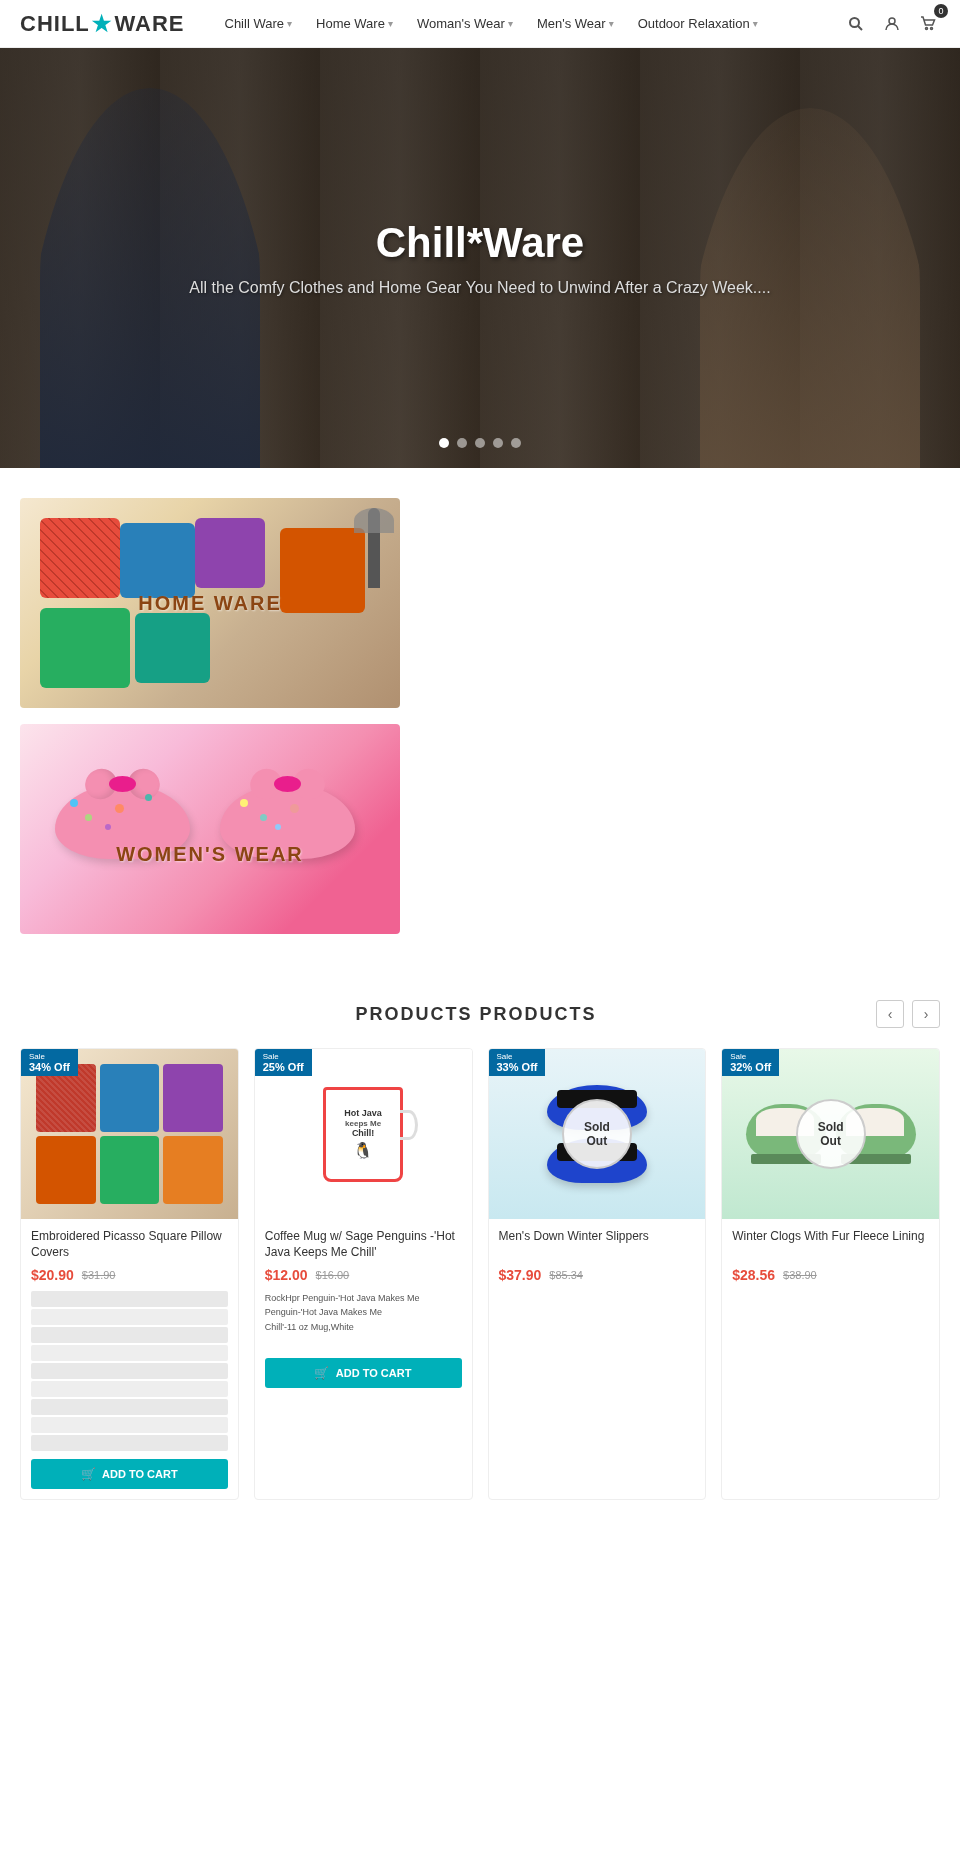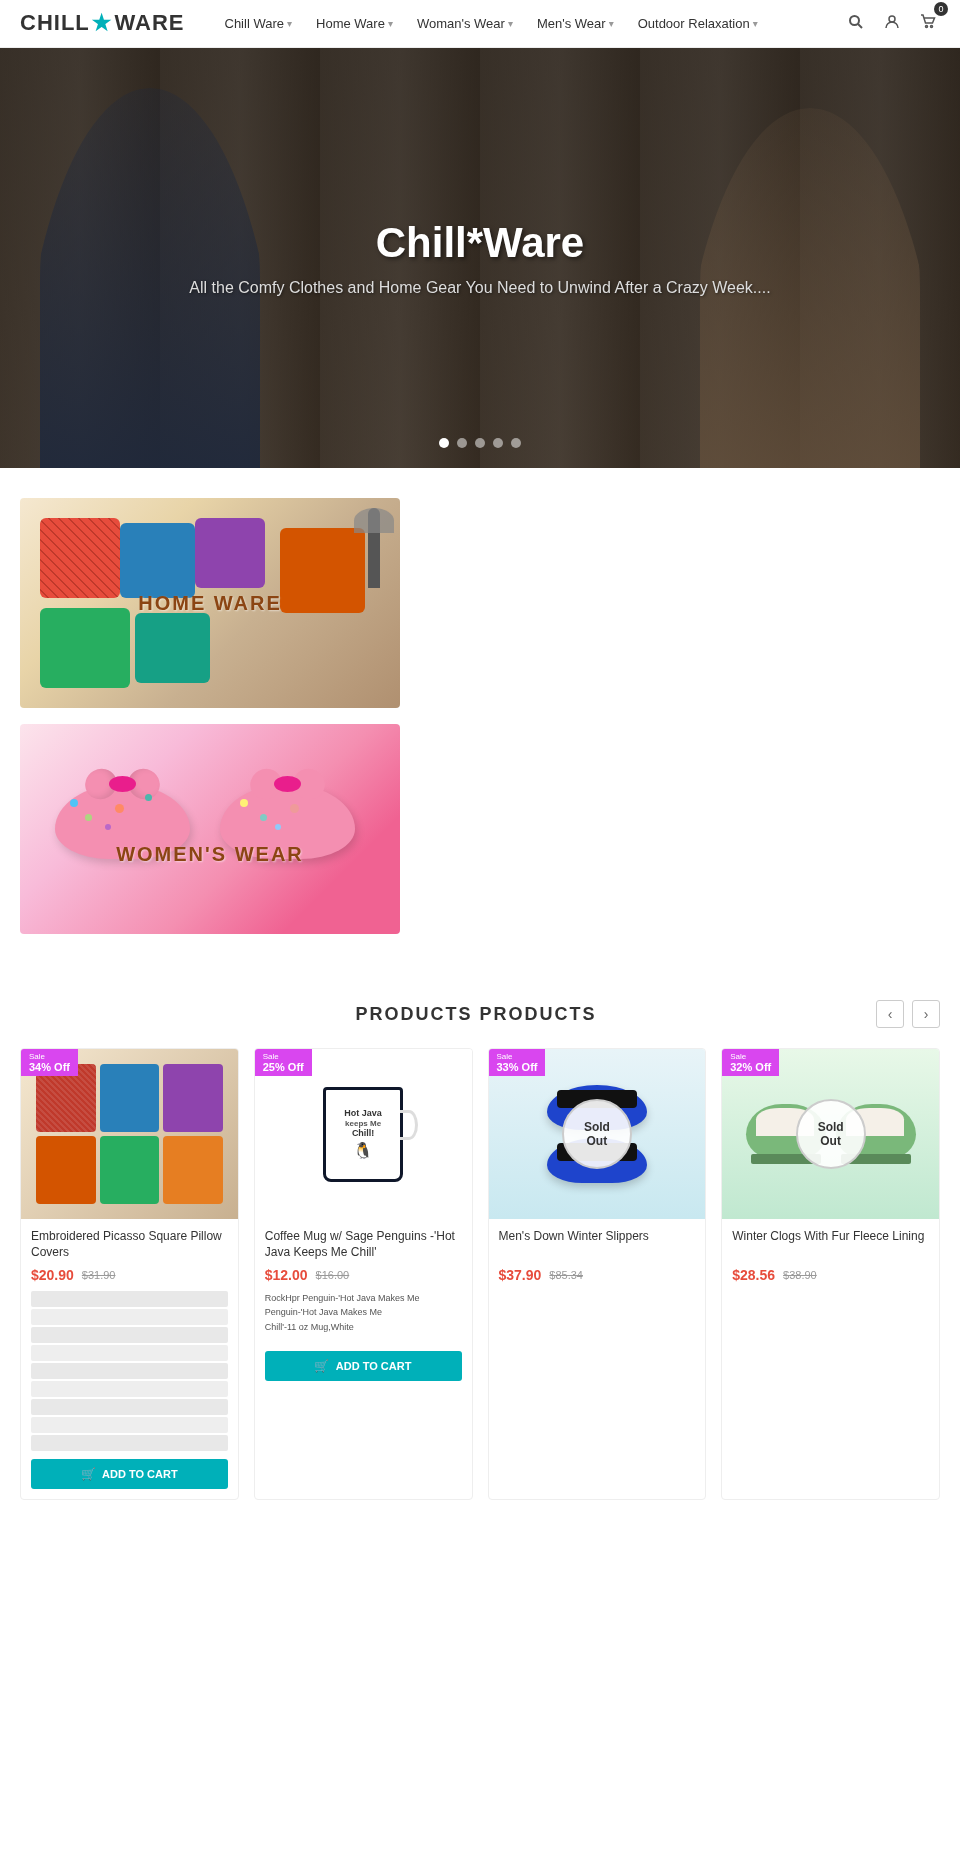--- a/index.html
+++ b/index.html
@@ -1,21 +1,21 @@
 <!DOCTYPE html>
 <html><head>
   <meta charset="utf-8">
   <style>
     * { margin: 0; padding: 0; box-sizing: border-box; }
     body { font-family: Arial, sans-serif; background: #fff; width: 960px; }
 
     
     header {
       display: flex;
-      align-items: flex-start;
+      align-items: center;
       padding: 10px 20px;
       border-bottom: 1px solid #eee;
       position: relative;
     }
     .logo {
       font-size: 22px;
       font-weight: bold;
       color: #333;
       letter-spacing: 1px;
       margin-right: 30px;
@@ -239,21 +239,21 @@
     .product-card {
       border: 1px solid #eee;
       border-radius: 4px;
       overflow: hidden;
       position: relative;
       background: #fff;
     }
     .sale-badge {
       position: absolute;
       top: 0; left: 0;
-      background: #d946ef;
+      background: #0369a1;
       color: #fff;
       font-size: 10px;
       padding: 3px 8px;
       z-index: 3;
       border-radius: 0;
     }
     .sale-badge .sale-text { font-size: 8px; display: block; }
     .sale-badge .sale-pct { font-size: 11px; font-weight: bold; }
 
     .product-img-container {
@@ -285,21 +285,21 @@
     }
     .img-clogs-green {
       background: linear-gradient(180deg, #e8f8e8, #c0e8d0);
       width: 100%; height: 100%;
       display: flex; align-items: center; justify-content: center;
     }
 
     .mug-shape {
       width: 80px; height: 95px;
       background: white;
-      border: 3px solid #0f172a;
+      border: 3px solid #ef4444;
       border-radius: 4px 4px 8px 8px;
       position: relative;
       display: flex; align-items: center; justify-content: center;
     }
     .mug-handle {
       position: absolute;
       right: -18px; top: 20px;
       width: 18px; height: 30px;
       border: 3px solid #ddd;
       border-left: none;
@@ -369,21 +369,21 @@
       background: #f0f0f0;
       border-radius: 2px;
       width: 100%;
     }
 
     
     .mug-variants {
       font-size: 9px;
       color: #555;
       line-height: 1.6;
-      margin-bottom: 17px;
+      margin-bottom: 24px;
     }
 
     .add-to-cart-btn {
       display: flex;
       align-items: center;
       gap: 6px;
       background: #00b0b9;
       color: #fff;
       border: none;
       padding: 8px 12px;

